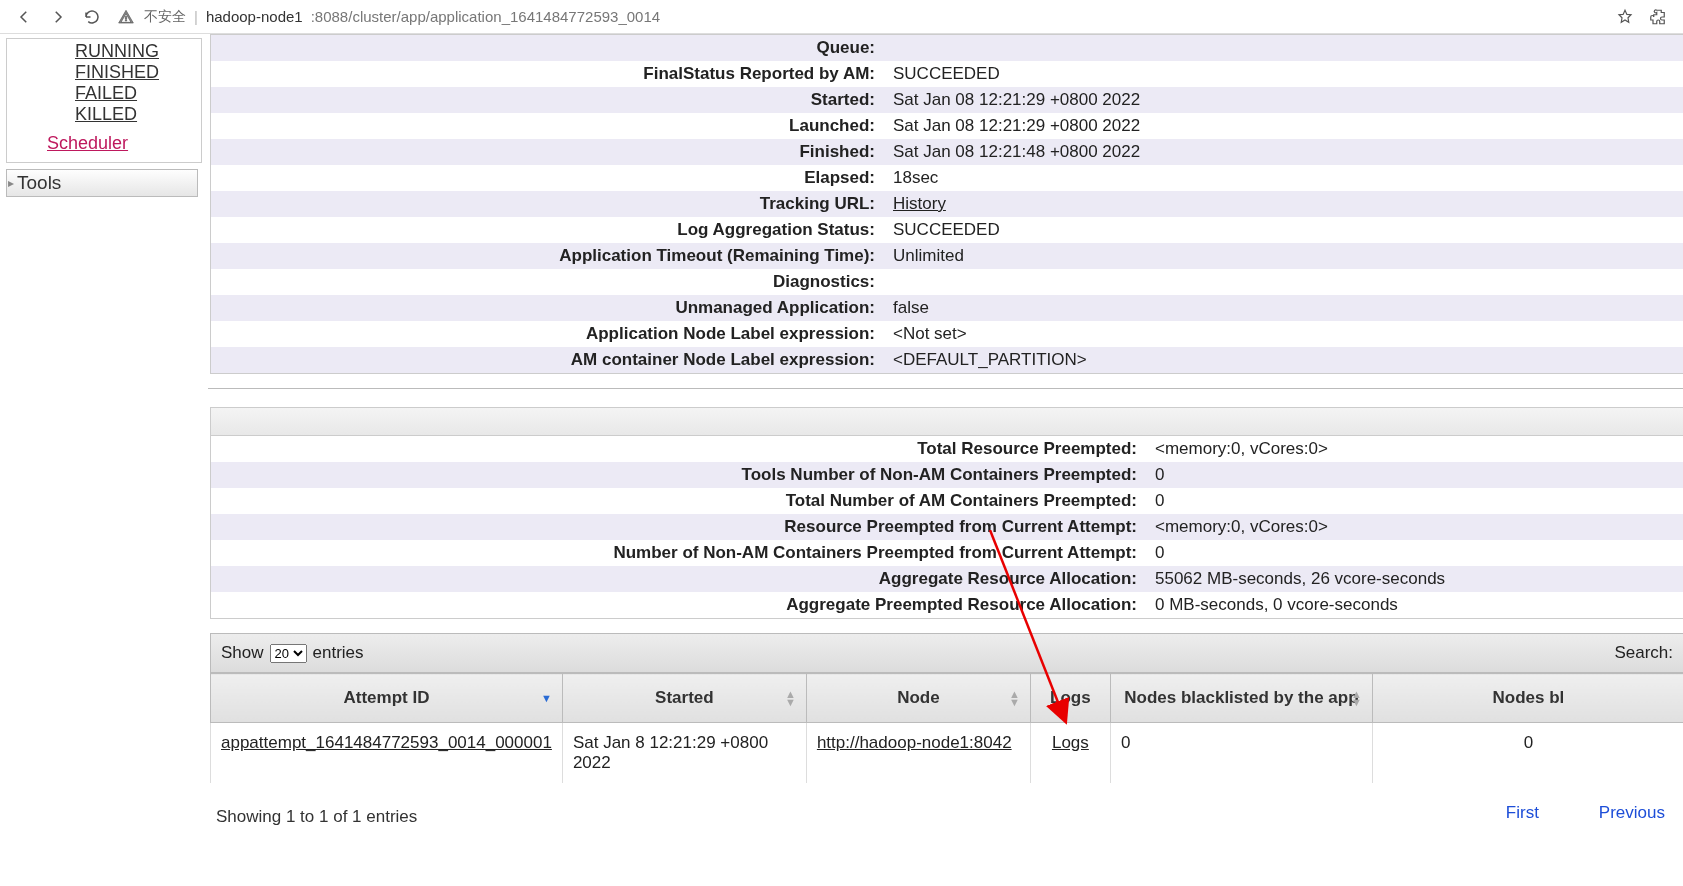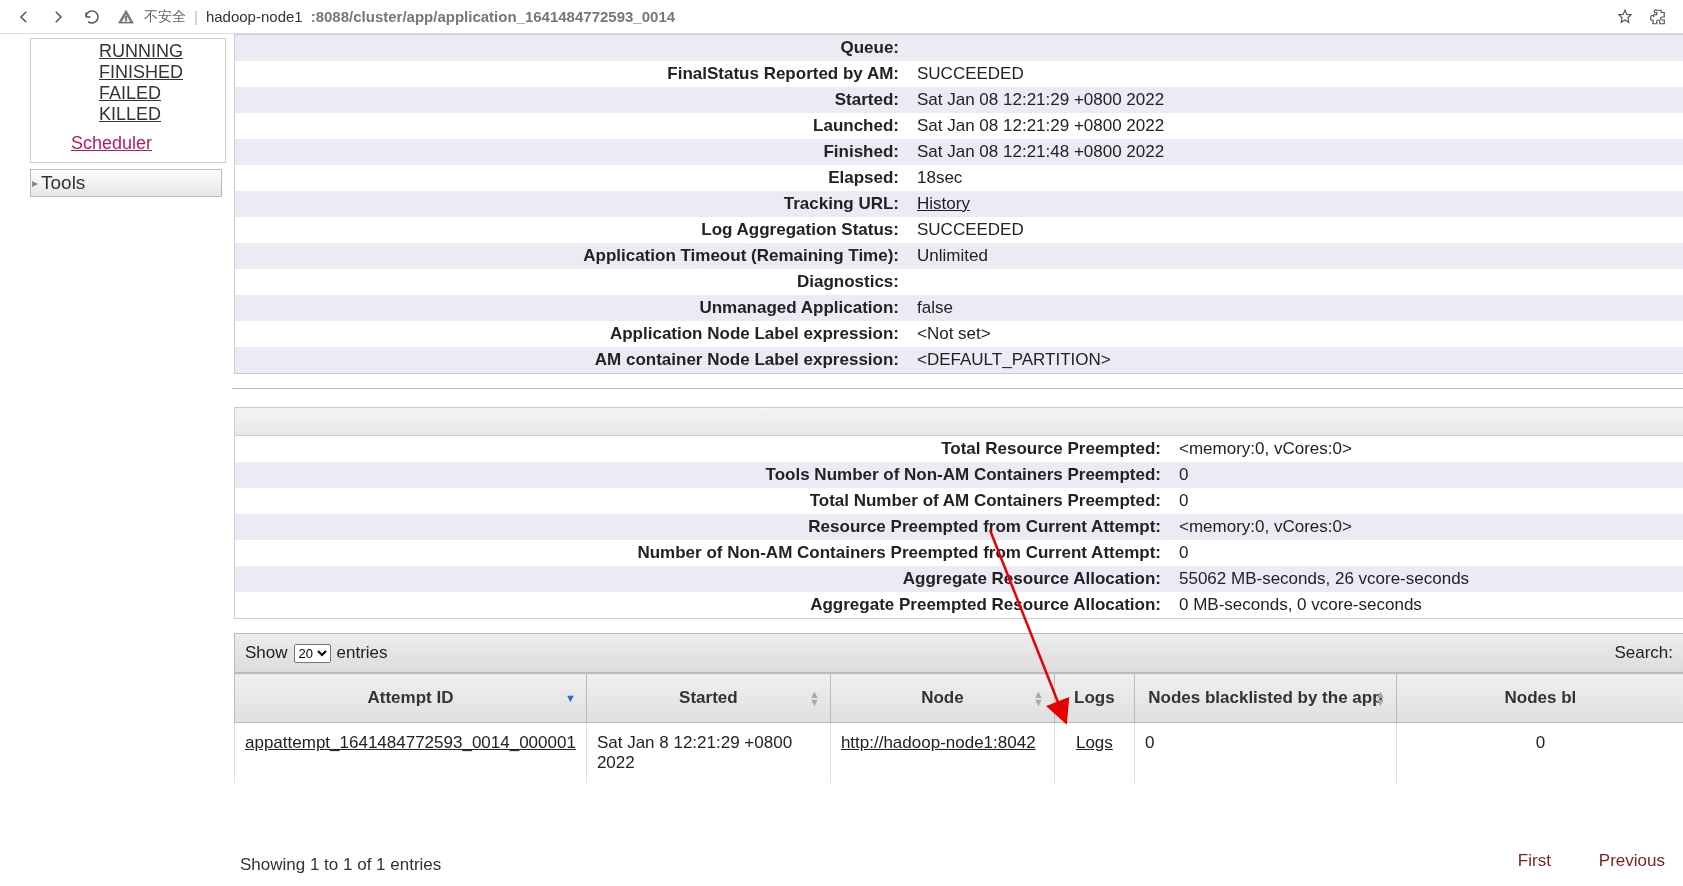--- a/index.html
+++ b/index.html
@@ -7,25 +7,25 @@
 
   
   .chrome {
     height: 34px; display: flex; align-items: center; gap: 14px;
     padding: 0 14px; border-bottom: 1px solid #ddd; background: #fff;
   }
   .chrome .ic { width: 20px; height: 20px; display:flex; align-items:center; justify-content:center; color:#555; fill:#555; stroke:#555; cursor:pointer; }
   .urlbar { flex:1; display:flex; align-items:center; gap:8px; color:#444; font-size:15px; }
   .urlbar .sec { color:#666; font-size:14px; }
   .urlbar .host { color:#333; }
-  .urlbar .path { color:#777;font-weight:bold; }
+  .urlbar .path { color:#777; }
   .right-icons { display:flex; gap:14px; }
 
   
-  .main { display:flex; height: calc(100% - 34px); padding-left: 24px; }
+  .main { display:flex; height: calc(100% - 34px); }
   .sidebar { width:208px; padding:4px 6px 0 6px; }
   .navbox { border:1px solid #ccc; margin:0 0 6px 0; padding:2px 0 8px 0; }
   .navbox ul { list-style:none; padding-left:68px; }
   .navbox ul li a { text-decoration:underline; color:#333; font-size:18px; }
   .sched { padding-left:40px; margin-top:8px; }
   .sched a { text-decoration:underline; color:#be185d; font-size:18px; }
   .tools { width:192px; height:28px; border:1px solid #bbb;
     background:linear-gradient(#fefefe,#e6e6e6); display:flex; align-items:center;
     padding-left:10px; font-size:19px; color:#333; position:relative; }
   .tools::before { content:"▸"; position:absolute; left:-2px; font-size:12px; color:#888; width:12px; text-align:center; }
@@ -57,21 +57,21 @@
   table.dt { width:100%; border-collapse:collapse; margin-left:2px; }
   table.dt th { background:linear-gradient(#efefef,#e0e0e0); border:1px solid #bbb; padding:14px 10px; font-size:17px; font-weight:bold; color:#333; position:relative; }
   table.dt th .sortmark { position:absolute; right:10px; top:50%; transform:translateY(-50%); font-size:11px; color:#aaa; line-height:8px; }
   table.dt th.sorted .sortmark { color:#2a6bd4; }
   table.dt td { padding:10px 10px; border-left:1px solid #ddd; border-right:1px solid #ddd; font-size:17px; vertical-align:top;margin-left:27px; }
   table.dt td a { text-decoration:underline; color:#222; }
   table.dt tr.datarow { background:#fff; }
 
   
   .footer { margin-left:2px; margin-top:16px; display:flex; align-items:flex-end; font-size:17px; color:#333; padding:0 6px;}
-  .footer .pg { margin-left:auto; display:flex; gap:24px; color:#7f1d1d;margin-top:48px; }
+  .footer .pg { margin-left:auto; display:flex; gap:36px; color:#1d4ed8; }
   .footer .pg span { cursor:pointer; }
   .footer .pg span.p { padding:4px 12px; }
 
   
   svg.arrow-annot { position:absolute; left:980px; top:530px; pointer-events:none; }
 </style>
 </head>
 <body>
 
 <div class="chrome">

